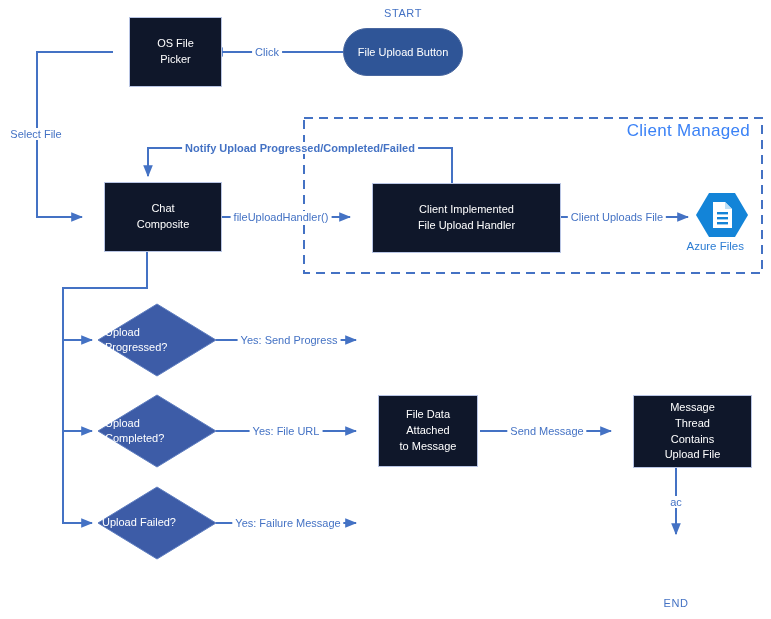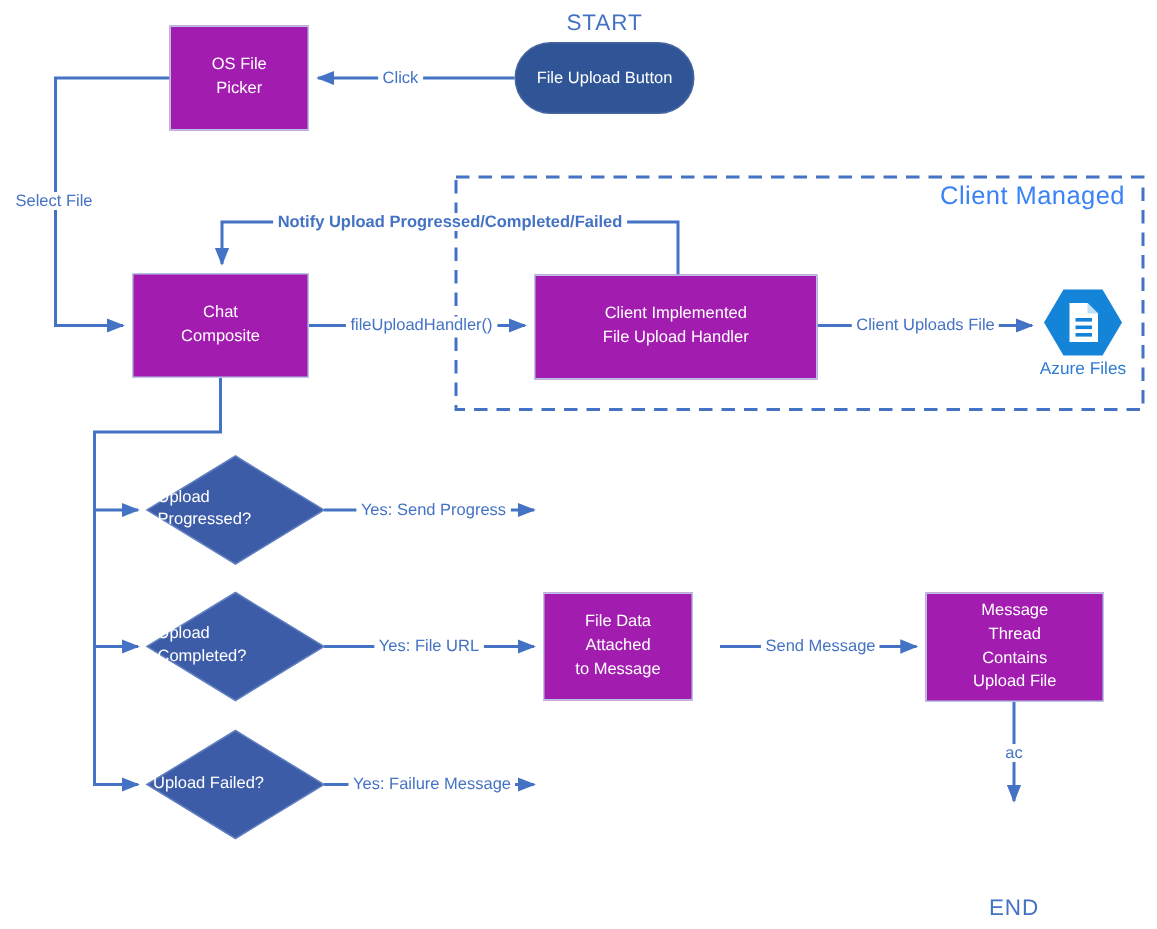--- a/index.html
+++ b/index.html
@@ -5,61 +5,61 @@
   html,body { margin:0; padding:0; background:#ffffff; }
   #canvas {
     position:relative; width:771px; height:619px; background:#ffffff;
     font-family:"Liberation Sans", sans-serif; overflow:hidden;
   }
   #connector-layer { position:absolute; left:0; top:0; z-index:1; }
   .node-text, .process, .terminator, .edge-label, .flow-cap, .diamond-label,
   .region-title, .azure-label { box-sizing:border-box; }
 
   .process {
-    position:absolute; z-index:2; background:#a21caf; border:1px solid #B9C5E4;
+    position:absolute; z-index:2; background:#0f172a; border:1px solid #B9C5E4;
     color:#ffffff; font-size:11px; line-height:1.45; text-align:center;
     display:flex; align-items:center; justify-content:center;
-    white-space:pre-line; padding:2px 20px;
+    white-space:pre-line; padding:2px 20px;margin-left:16px;
   }
   .terminator {
     position:absolute; z-index:2; background:#2F5597; border:1px solid #49679F;
     color:#ffffff; font-size:11px; text-align:center;
     display:flex; align-items:center; justify-content:center;
     border-radius:24px; padding:2px 4px; white-space:nowrap;
   }
   .diamond-label {
     position:absolute; z-index:2; color:#ffffff; font-size:11px; line-height:1.4;
     white-space:pre-line; transform:translate(-50%,-50%);
   }
   .edge-label {
     position:absolute; z-index:3; transform:translate(-50%,-50%);
     background:#ffffff; color:#4472C4; font-size:11px; padding:0 3px;
     white-space:nowrap;
   }
   .flow-cap {
-    position:absolute; z-index:2; color:#4472C4; font-size:15px;
+    position:absolute; z-index:2; color:#4472C4; font-size:11px;
     letter-spacing:0.6px; text-align:center;
   }
   .region-title {
     position:absolute; z-index:2; color:#3b82f6; font-size:17px;
     text-align:right; letter-spacing:0.3px;
   }
   .azure-label {
     position:absolute; z-index:2; color:#2B7CD3; font-size:11.5px; text-align:center;
   }
   #azure-icon-wrap { position:absolute; left:694px; top:191px; z-index:2; }
 
   
   #start-label        { left:343px; top:7px;  width:120px; }
   #file-upload-button { left:343px; top:28px; width:120px; height:48px; }
   #os-file-picker     { left:113px; top:17px; width:93px;  height:70px; }
   #chat-composite     { left:88px;  top:182px; width:118px; height:70px; }
   #client-handler     { left:356px; top:183px; width:189px; height:70px; }
   #client-managed-title { left:550px; top:121px; width:200px; }
-  #azure-files-label  { left:682px; top:240px; width:80px; }
+  #azure-files-label  { left:664px; top:240px; width:80px;text-align:right; }
   #filecard-box       { left:362px; top:303px; width:118px; height:74px; }
   #file-data-box      { left:362px; top:395px; width:100px; height:72px; }
   #error-box          { left:362px; top:487px; width:118px; height:72px; }
   #message-thread-box { left:617px; top:395px; width:119px; height:73px; }
   #file-opened-pill   { left:600px; top:541px; width:152px; height:45px; }
   #end-label          { left:600px; top:597px; width:152px; }
   #d1-label { left:157px; top:340px; width:104px; }
   #d2-label { left:157px; top:431px; width:104px; }
   #d3-label { left:157px; top:523px; width:110px; }
 </style>

